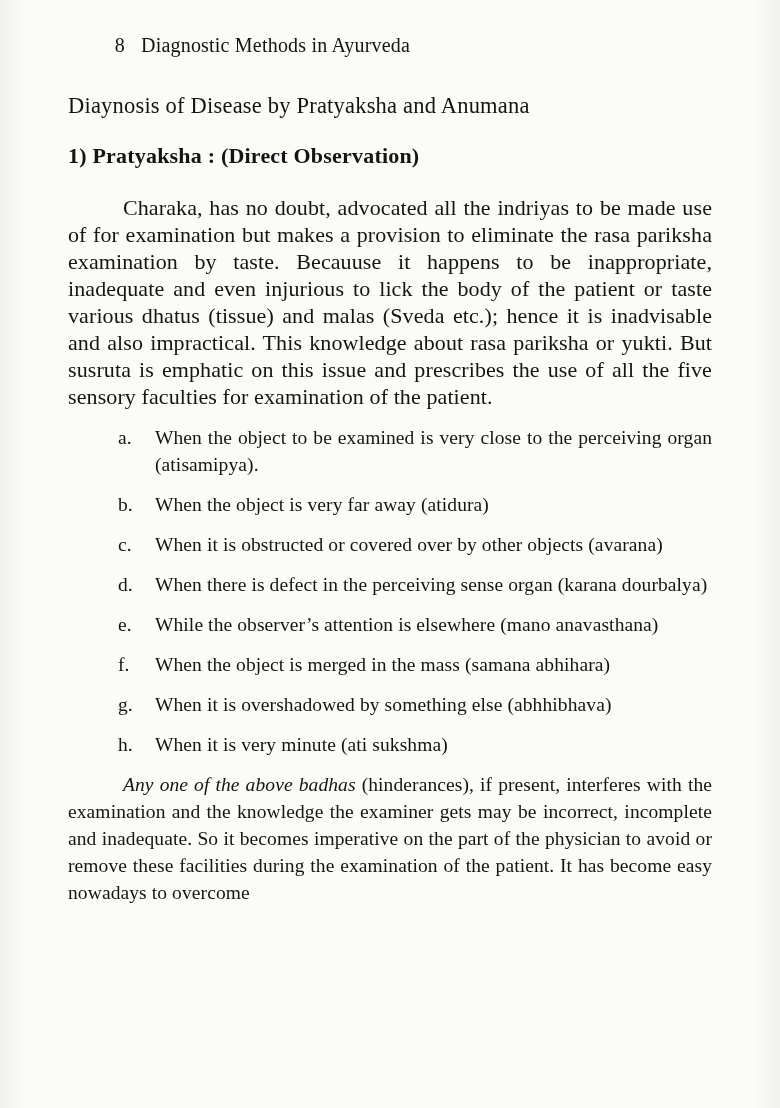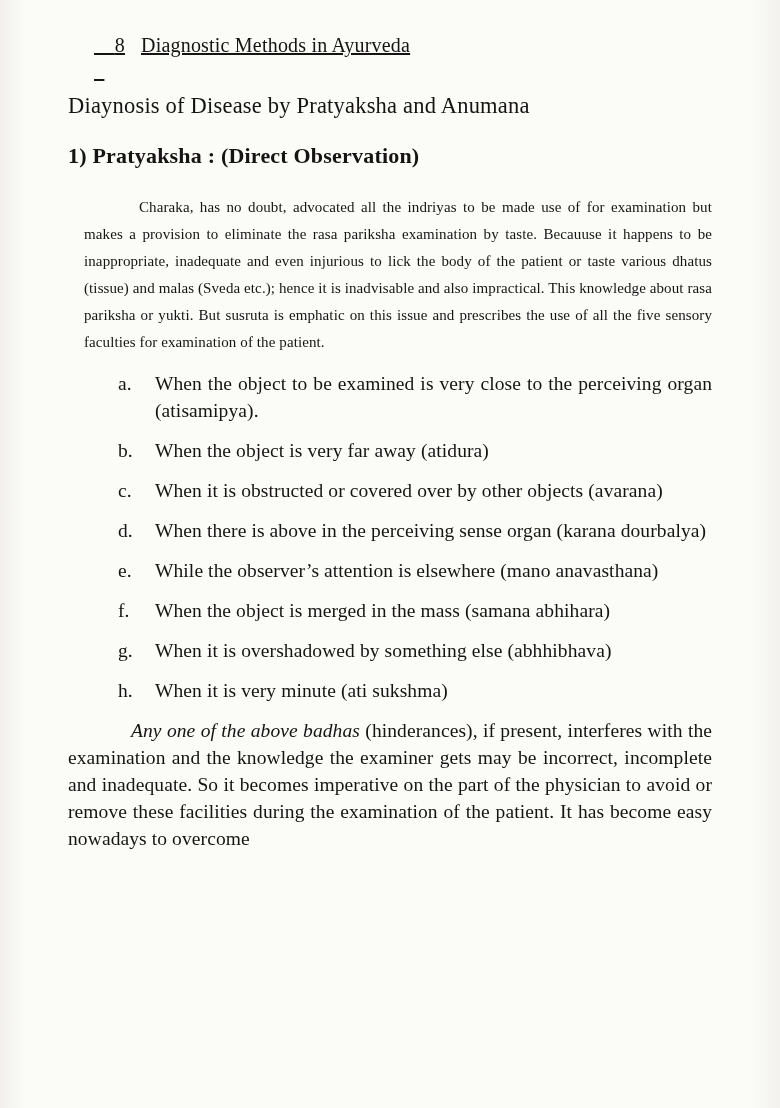--- a/index.html
+++ b/index.html
@@ -20,45 +20,43 @@
     height: 1108px;
     padding: 6px 68px 0 68px;
     position: relative;
   }
   .running-head {
     margin-left: 26px;
     font-size: 20px;
     line-height: 26px;
     white-space: pre;
     letter-spacing: 0.2px;
-    text-decoration: underline;
   }
   .running-head .pageno {
     margin-right: 16px;
   }
   .chapter-title {
     margin-top: 7px;
     font-size: 22.5px;
     font-weight: normal;
     line-height: 29px;
     letter-spacing: 0.2px;
   }
   .section-heading {
     margin-top: 22px;
     font-size: 22px;
     font-weight: bold;
     line-height: 28px;
     letter-spacing: 0.2px;
   }
   .body-para {
-    font-size: 15px;
+    font-size: 22px;
     line-height: 27px;
     text-align: justify;
     letter-spacing: 0.1px;
-    margin-left: 16px;
   }
   .para-1 { margin-top: 24px; text-indent: 55px; }
   .para-2 { margin-top: 18px; text-indent: 55px; }
   .hindrance-list {
     margin-top: 14px;
   }
   .list-item {
     display: flex;
     margin-left: 50px;
     margin-bottom: 13px;
@@ -75,21 +73,21 @@
     letter-spacing: 0.1px;
   }
   .closing-para {
     margin-top: 11px;
     font-size: 19.5px;
     line-height: 27px;
     text-align: justify;
     text-indent: 55px;
     letter-spacing: 0.1px;
   }
-  .lead-italic { font-style: italic; margin-left: 8px; }
+  .lead-italic { font-style: italic; }
 </style>
 </head>
 <body>
 
 <div class="page">
 
   <div class="running-head">
     <span class="pageno">8</span><span>Diagnostic Methods in Ayurveda</span>
   </div>
 
@@ -108,21 +106,21 @@
     <div class="list-item">
       <span class="list-letter">b.</span>
       <span class="list-text">When the object is very far away (atidura)</span>
     </div>
     <div class="list-item">
       <span class="list-letter">c.</span>
       <span class="list-text">When it is obstructed or covered over by other objects (avarana)</span>
     </div>
     <div class="list-item">
       <span class="list-letter">d.</span>
-      <span class="list-text">When there is above in the perceiving sense organ (karana dourbalya)</span>
+      <span class="list-text">When there is defect in the perceiving sense organ (karana dourbalya)</span>
     </div>
     <div class="list-item">
       <span class="list-letter">e.</span>
       <span class="list-text">While the observer’s attention is elsewhere (mano anavasthana)</span>
     </div>
     <div class="list-item">
       <span class="list-letter">f.</span>
       <span class="list-text">When the object is merged in the mass (samana abhihara)</span>
     </div>
     <div class="list-item">

